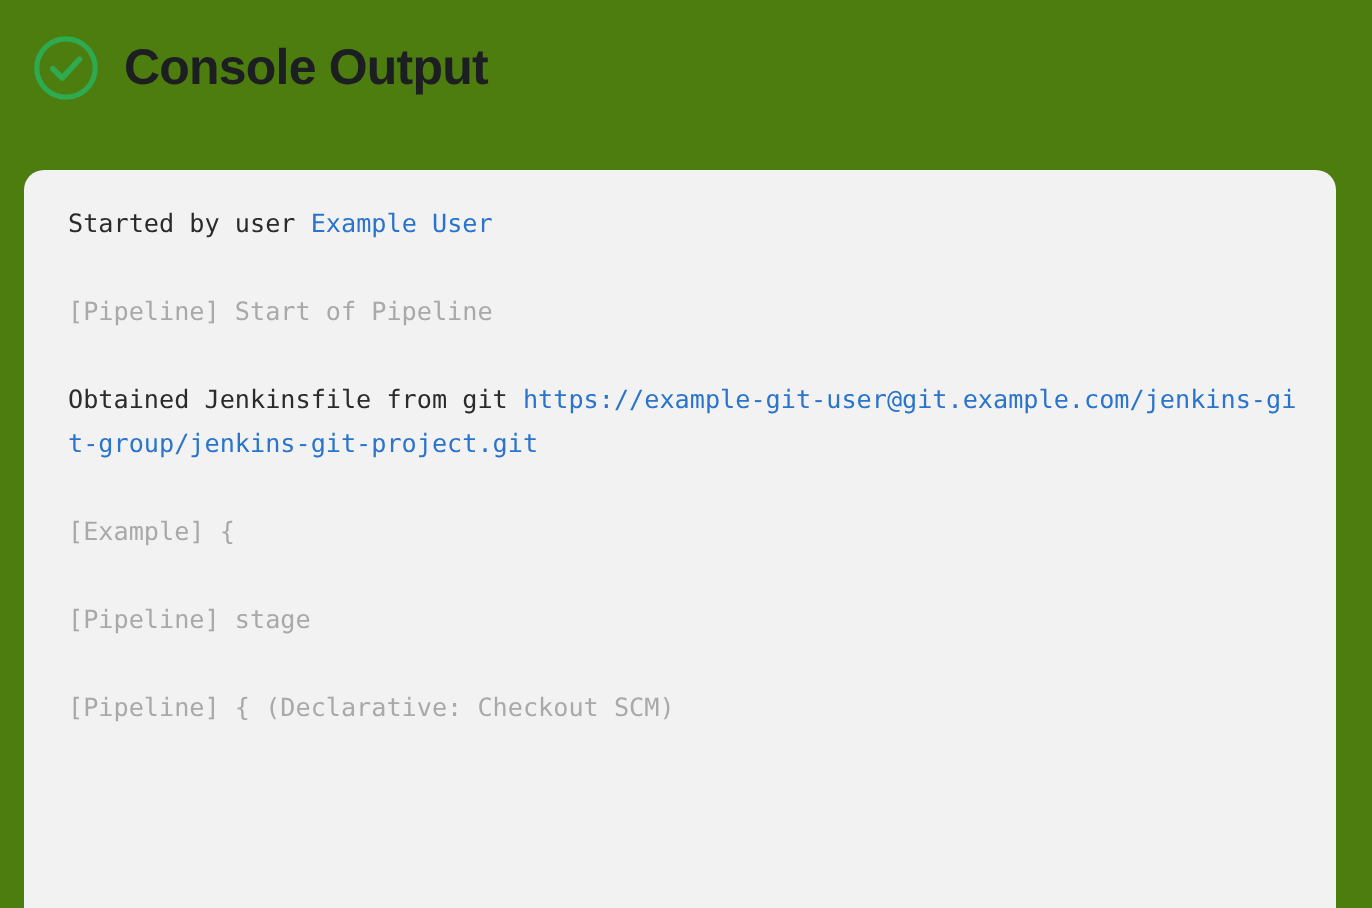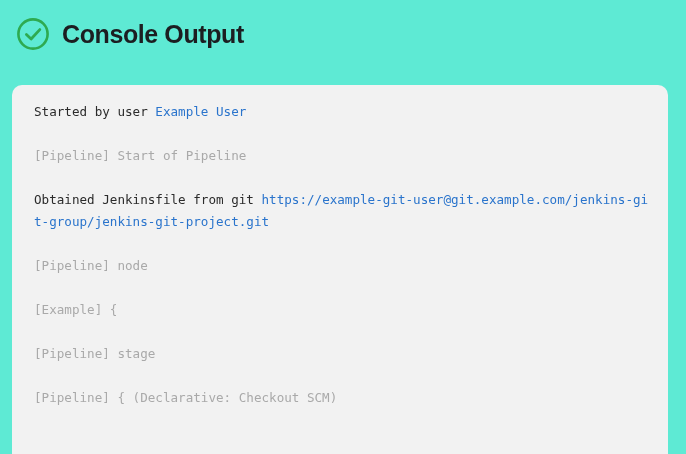--- a/index.html
+++ b/index.html
@@ -12,21 +12,21 @@
   }
   body {
     font-family: "Liberation Sans", sans-serif;
     -webkit-font-smoothing: antialiased;
   }
 
   .page {
     position: relative;
     width: 686px;
     height: 454px;
-    background: #5eead4;
+    background: #4d7c0f;
     overflow: hidden;
   }
 
   
   .header {
     display: flex;
     align-items: center;
     gap: 12px;
     padding: 14px 0 0 16px;
     height: 40px;
@@ -98,21 +98,20 @@
       <circle cx="17" cy="17" r="14.6" fill="none" stroke="#2eaa50" stroke-width="2.6"></circle>
       <path d="M10.4 17.4 L15.1 22.0 L23.8 12.6" fill="none" stroke="#2eaa50" stroke-width="2.8" stroke-linecap="round" stroke-linejoin="round"></path>
     </svg>
     <div class="page-title">Console Output</div>
   </div>
 
   <div class="console-panel">
     <pre class="console-log" id="console-log"><span class="log-line">Started by user <span class="tok-link">Example User</span></span>
 <span class="log-line muted">[Pipeline] Start of Pipeline</span>
 <span class="log-line">Obtained Jenkinsfile from git <span class="tok-link">https://example-git-user@git.example.com/jenkins-git-group/jenkins-git-project.git</span></span>
-<span class="log-line muted">[Pipeline] node</span>
 <span class="log-line muted">[Example] {</span>
 <span class="log-line muted">[Pipeline] stage</span>
 <span class="log-line muted">[Pipeline] { (Declarative: Checkout SCM)</span>
 
 
 
 
 
 
 

